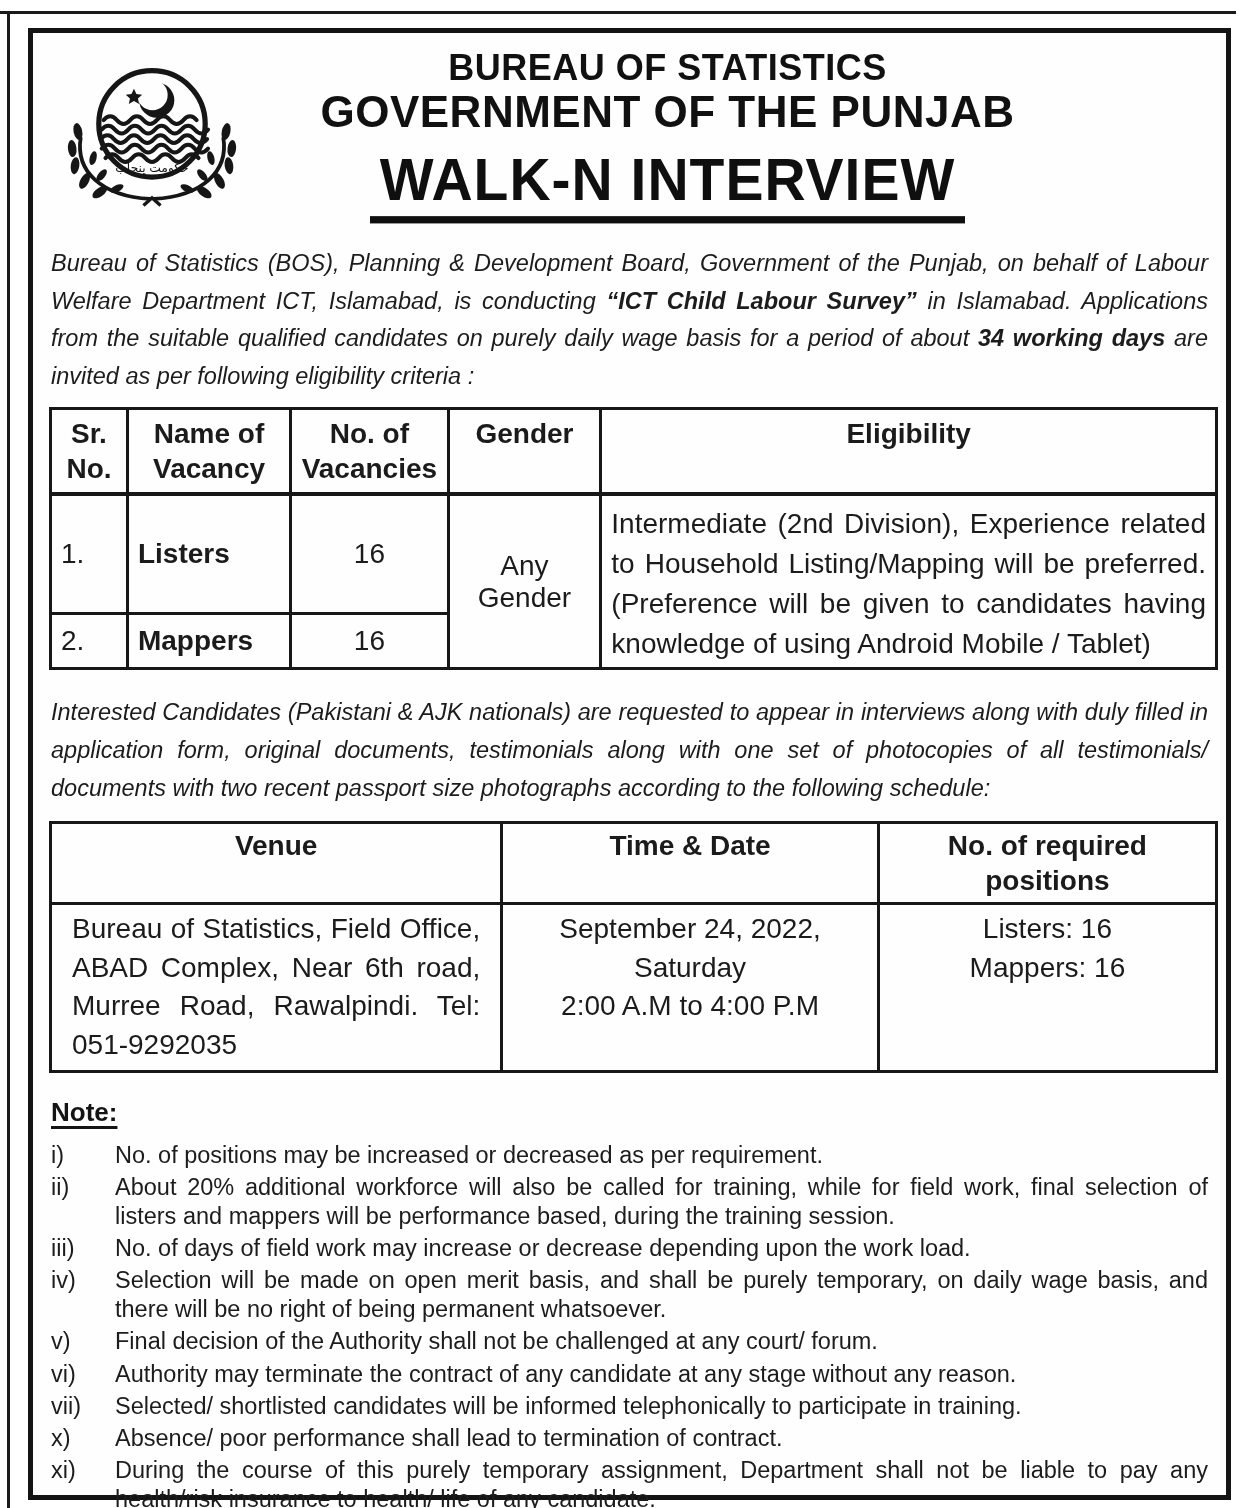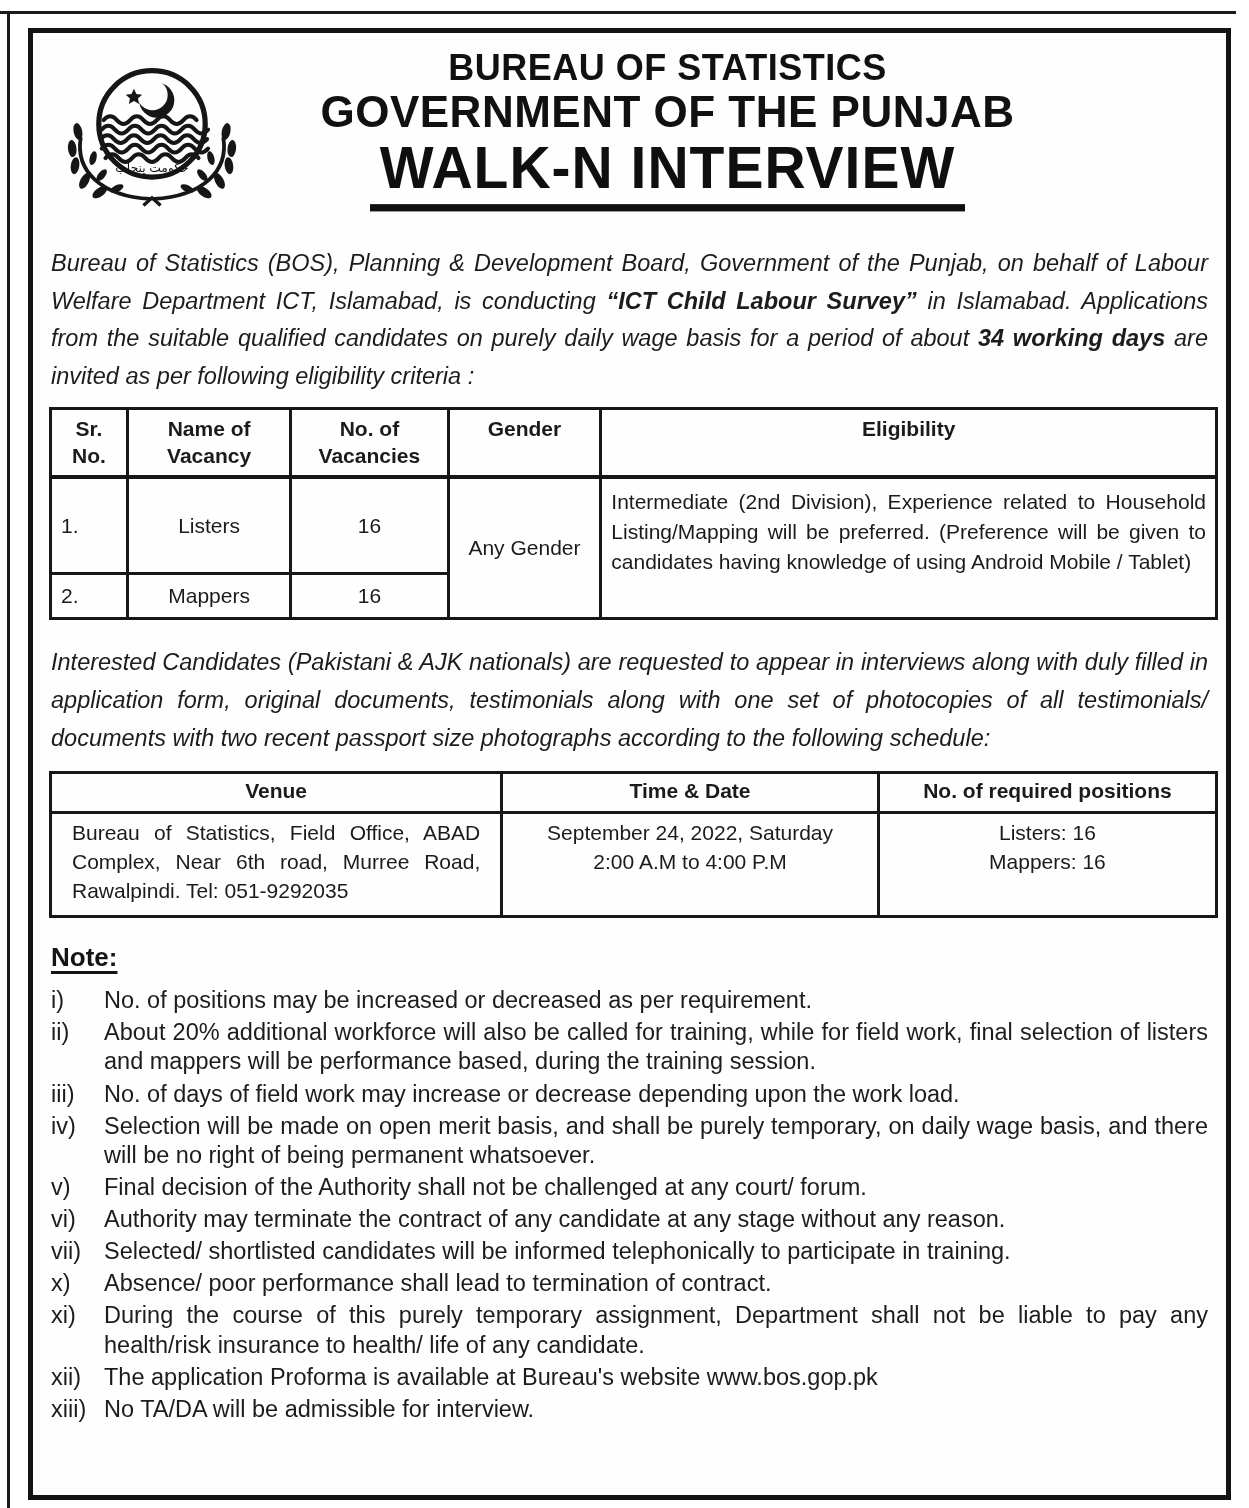--- a/index.html
+++ b/index.html
@@ -16,49 +16,49 @@
     position:absolute; left:28px; top:28px; width:1203px; height:1472px;
     border:5px solid #141414; background:#fefefe; padding:6px 16px 4px 16px;
   }
 
   
   .ad-header { position:relative; height:184px; }
   .emblem { position:absolute; left:12px; top:26px; width:182px; height:152px; }
   .titles { text-align:center; transform:translateX(38px); padding-top:10px; }
   .t1, .t2 { font-weight:bold; font-size:36px; letter-spacing:.5px; line-height:1.07; color:#111; }
   .t2 { font-size:44px; }
-  .t3-wrap { margin-top:4px; }
+  .t3-wrap { margin-top:16px; }
   .t3 {
     display:inline-block; font-weight:bold; font-size:57px; letter-spacing:1px;
     line-height:1.0; color:#0f0f0f; border-bottom:7px solid #0f0f0f; padding:0 10px 7px 10px;
     transform:scaleY(1.04);
   }
 
   
   .para { font-size:23.5px; line-height:1.6; text-align:justify; color:#1c1c1c;font-style:italic; }
   .p1 { margin:22px 2px 12px 2px; }
   .p2 { margin:24px 2px 14px 2px; }
   .bold { font-weight:bold; }
 
   
   table { border-collapse:collapse; width:1169px; margin:0 auto; table-layout:fixed; }
-  th, td { border:3px solid #171717; font-size:21px; color:#1b1b1b; }
+  th, td { border:3px solid #171717; font-size:28px; color:#1b1b1b; }
   th { font-weight:bold; text-align:center; vertical-align:top; padding:6px 4px; line-height:1.25; }
 
   .vtable th { border-bottom-width:4px; height:66px; }
   .vtable .col-sr { width:6.6%; }
   .vtable .col-name { width:14%; }
   .vtable .col-count { width:13.5%; }
   .vtable .col-gender { width:13.1%; }
   .vtable .col-elig { width:52.8%; }
   .vtable td { padding:4px 9px; }
   .vtable .row1 td { height:97px; }
   .vtable .row2 td { height:45px; }
   .vtable .cell-sr { text-align:left; vertical-align:middle; }
-  .vtable .cell-name { font-weight:normal; vertical-align:middle;text-align:center; }
+  .vtable .cell-name { font-weight:bold; vertical-align:middle; }
   .vtable .cell-count { text-align:center; vertical-align:middle; }
   .vtable .cell-gender { text-align:center; vertical-align:middle; }
   .vtable .cell-elig { vertical-align:top; text-align:justify; line-height:1.42; padding-top:8px; }
 
   .stable th { height:40px; padding:4px; }
   .stable .col-venue { width:38.7%; }
   .stable .col-time { width:32.3%; }
   .stable .col-pos { width:29%; }
   .stable td { vertical-align:top; padding:5px 20px; line-height:1.38; height:104px; }
   .stable .cell-venue { text-align:justify; }
@@ -66,21 +66,21 @@
 
   
   .note-head {
     margin:24px 0 10px 2px; font-weight:bold; font-size:26px;
     text-decoration:underline; text-underline-offset:5px; text-decoration-thickness:3px;
     display:inline-block; color:#141414;
   }
   .notes { margin:2px 2px 0 2px; }
   .note-item { display:flex; font-size:23.5px; line-height:1.24; margin:3px 0; color:#1c1c1c; }
   .note-num { width:53px; flex:0 0 53px; }
-  .note-text { flex:1; text-align:justify; text-align-last:left; }
+  .note-text { flex:1; text-align:justify; text-align-last:left;margin-left:11px; }
 </style>
 </head>
 <body>
 
 <div class="page-rule-top"></div>
 <div class="page-rule-left"></div>
 
 <div class="ad">
 
   <div class="ad-header">

